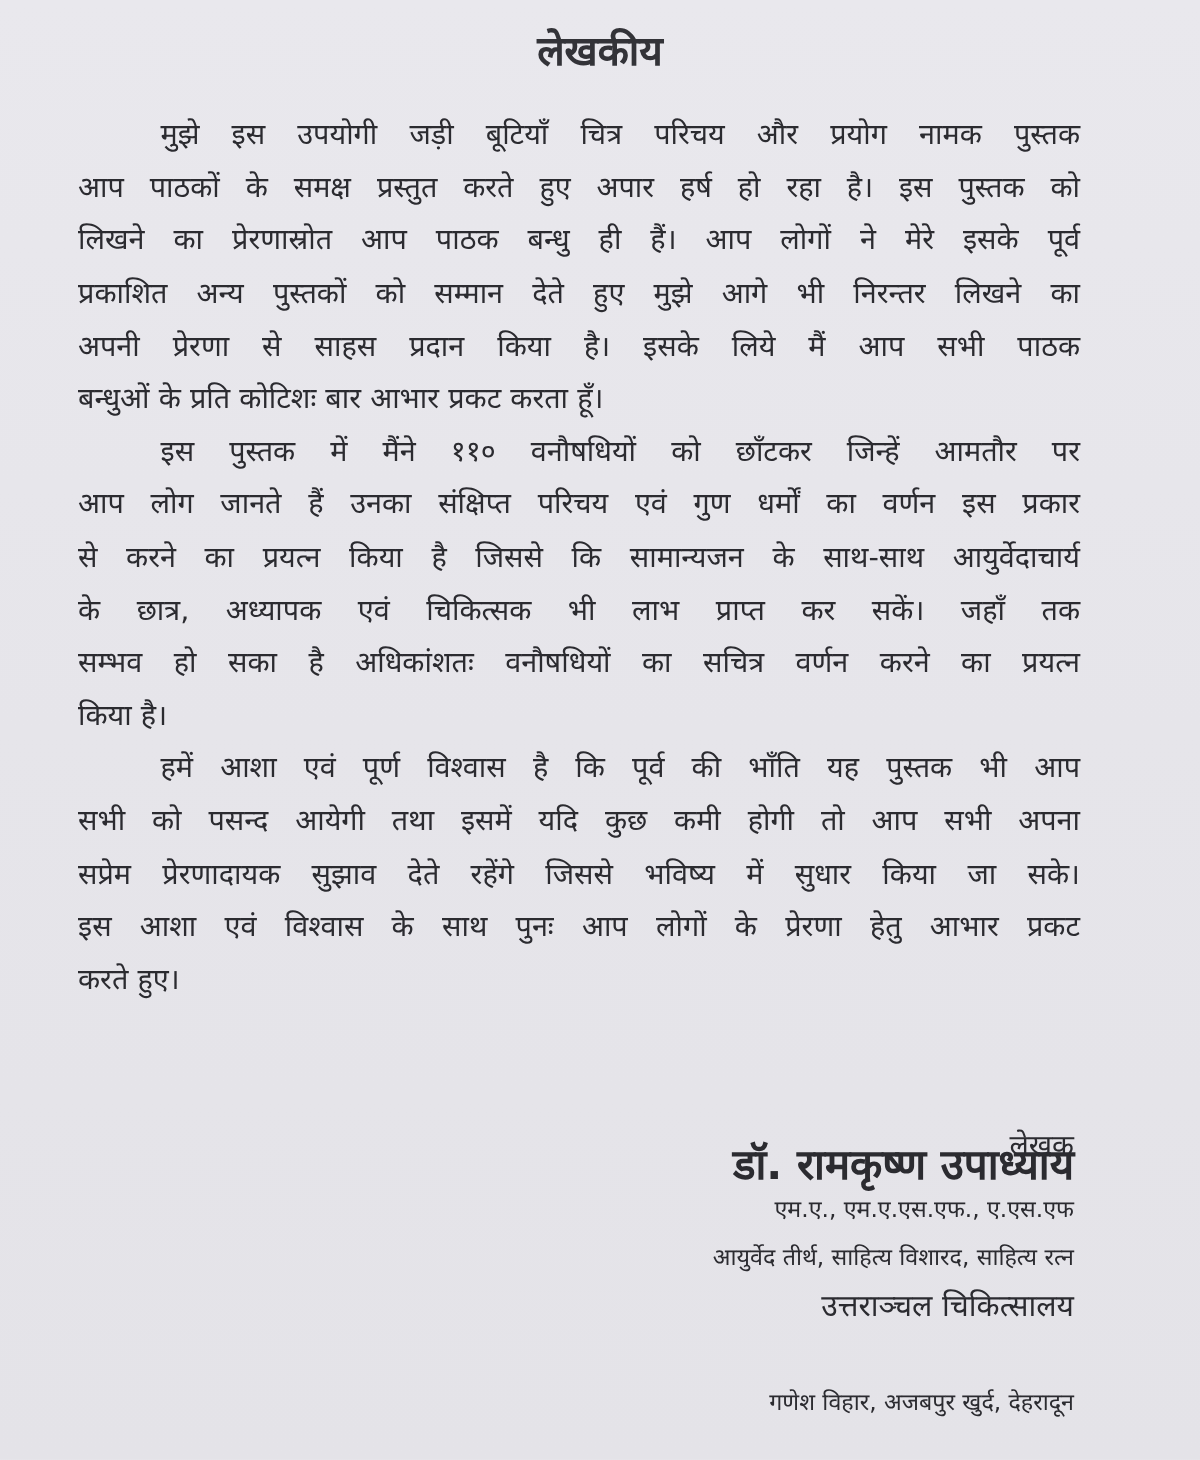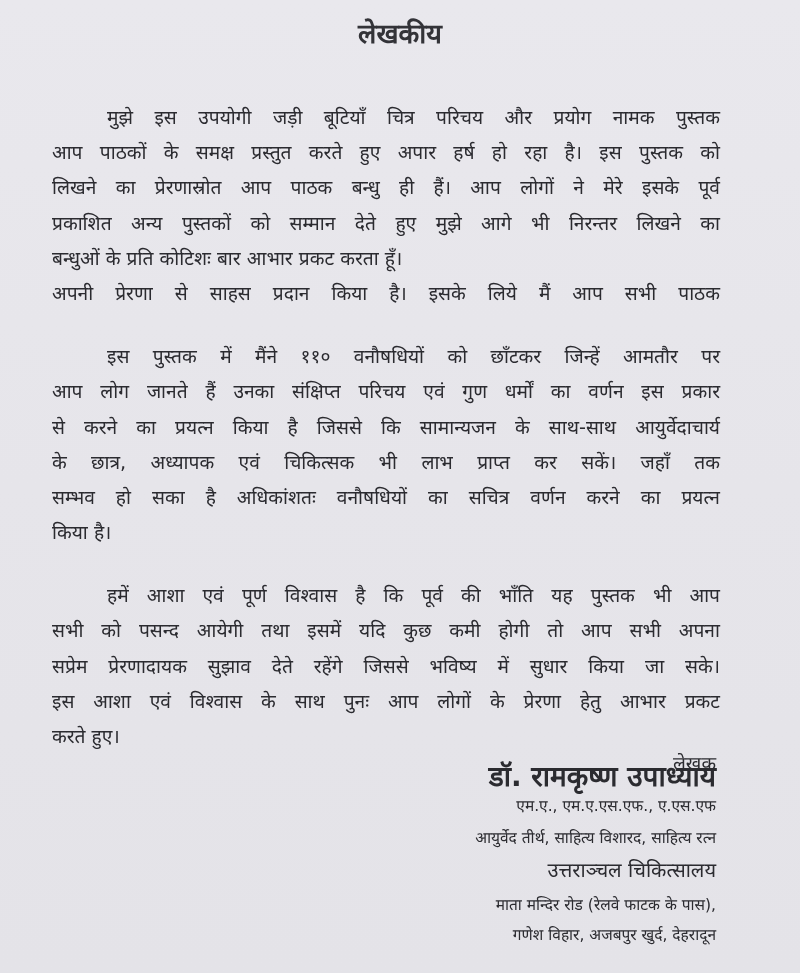--- a/index.html
+++ b/index.html
@@ -17,21 +17,21 @@
   .title {
     position: absolute; top: 14px; left: 0; width: 800px;
     text-align: center; font-size: 27px; font-weight: bold; color: #333338;
   }
   .body {
     position: absolute; left: 52px; top: 72px; width: 668px;
     font-size: 19.2px; line-height: 35.2px; color: #2b2b30;
   }
   .line { white-space: nowrap; height: 35.2px; text-align: justify; text-align-last: justify; }
   .line.last { text-align-last: left; }
-  .line.indent { padding-left: 55px; margin-top: 28px; }
+  .line.indent { padding-left: 55px; }
   .sig {
     position: absolute; right: 84px; text-align: right; white-space: nowrap; color: #2b2b30;
   }
   .sig-label { top: 718px; font-size: 19px; margin-top: 32px; }
   .sig-name { top: 756px; font-size: 28px; font-weight: bold; }
   .sig-deg { top: 794px; font-size: 15.5px; }
   .sig-title { top: 826px; font-size: 15.5px; }
   .sig-clinic { top: 856px; font-size: 20px; font-weight: normal; }
   .sig-addr1 { top: 893px; font-size: 15.5px; }
   .sig-addr2 { top: 923px; font-size: 15.5px; }
@@ -41,22 +41,22 @@
 
 <div class="page">
   <div class="title">लेखकीय</div>
 
   <div class="body">
     <div>
       <div class="line indent">मुझे इस उपयोगी जड़ी बूटियाँ चित्र परिचय और प्रयोग नामक पुस्तक</div>
       <div class="line">आप पाठकों के समक्ष प्रस्तुत करते हुए अपार हर्ष हो रहा है। इस पुस्तक को</div>
       <div class="line">लिखने का प्रेरणास्रोत आप पाठक बन्धु ही हैं। आप लोगों ने मेरे इसके पूर्व</div>
       <div class="line">प्रकाशित अन्य पुस्तकों को सम्मान देते हुए मुझे आगे भी निरन्तर लिखने का</div>
+      <div class="line">अपनी प्रेरणा से साहस प्रदान किया है। इसके लिये मैं आप सभी पाठक</div>
       <div class="line last">बन्धुओं के प्रति कोटिशः बार आभार प्रकट करता हूँ।</div>
-      <div class="line">अपनी प्रेरणा से साहस प्रदान किया है। इसके लिये मैं आप सभी पाठक</div>
     </div>
     <div>
       <div class="line indent">इस पुस्तक में मैंने ११० वनौषधियों को छाँटकर जिन्हें आमतौर पर</div>
       <div class="line">आप लोग जानते हैं उनका संक्षिप्त परिचय एवं गुण धर्मों का वर्णन इस प्रकार</div>
       <div class="line">से करने का प्रयत्न किया है जिससे कि सामान्यजन के साथ-साथ आयुर्वेदाचार्य</div>
       <div class="line">के छात्र, अध्यापक एवं चिकित्सक भी लाभ प्राप्त कर सकें। जहाँ तक</div>
       <div class="line">सम्भव हो सका है अधिकांशतः वनौषधियों का सचित्र वर्णन करने का प्रयत्न</div>
       <div class="line last">किया है।</div>
     </div>
     <div>
@@ -66,15 +66,14 @@
       <div class="line">इस आशा एवं विश्वास के साथ पुनः आप लोगों के प्रेरणा हेतु आभार प्रकट</div>
       <div class="line last">करते हुए।</div>
     </div>
   </div>
 
   <div class="sig sig-label">लेखक</div>
   <div class="sig sig-name">डॉ. रामकृष्ण उपाध्याय</div>
   <div class="sig sig-deg">एम.ए., एम.ए.एस.एफ., ए.एस.एफ</div>
   <div class="sig sig-title">आयुर्वेद तीर्थ, साहित्य विशारद, साहित्य रत्न</div>
   <div class="sig sig-clinic">उत्तराञ्चल चिकित्सालय</div>
-  <div class="sig sig-addr1">माता मन्दिर रोड (रेलवे फाटक के पास),</div>
   <div class="sig sig-addr2">गणेश विहार, अजबपुर खुर्द, देहरादून</div>
 </div>
 
 </body></html>

